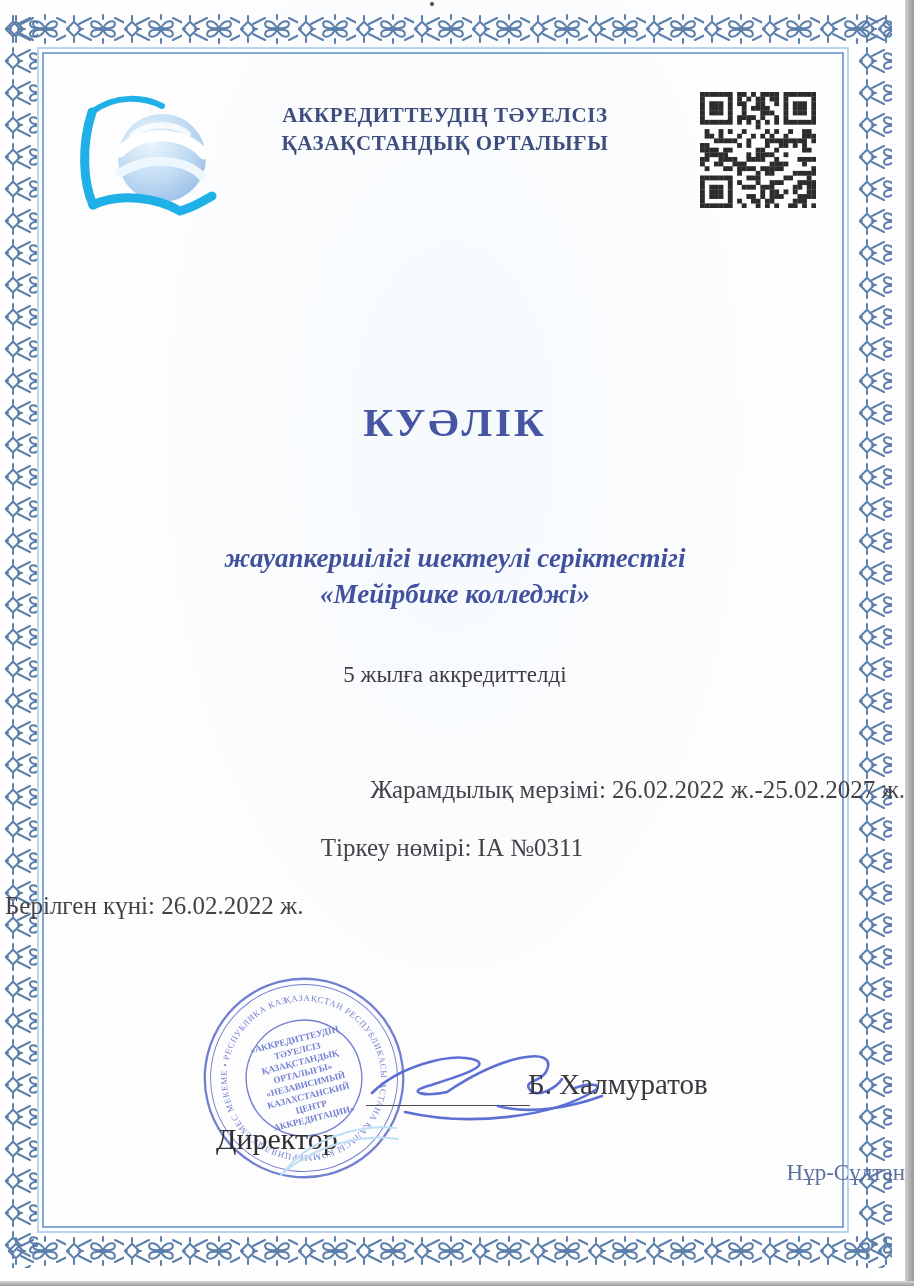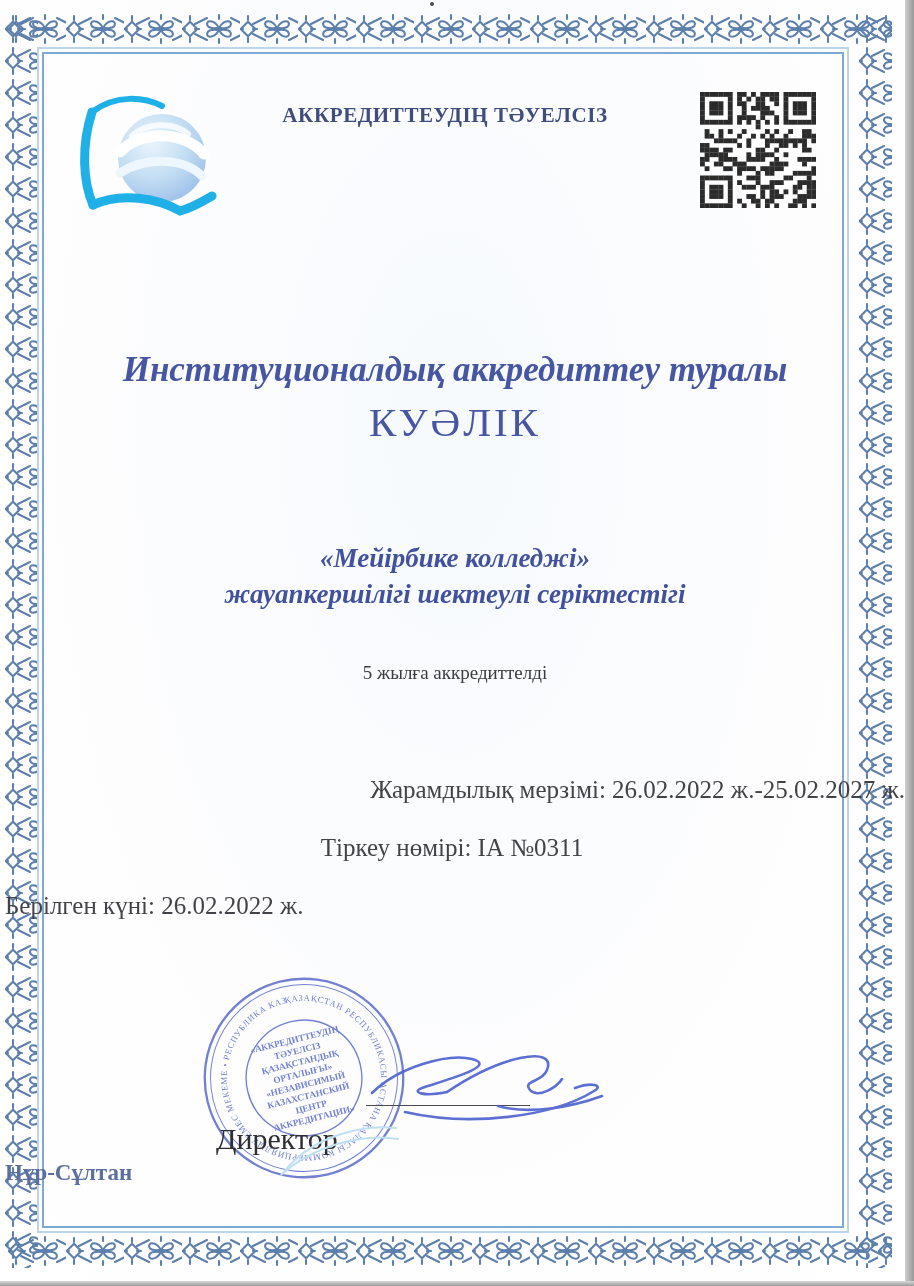--- a/index.html
+++ b/index.html
@@ -21,41 +21,41 @@
   .topdot{position:absolute;left:430px;top:2px;width:4px;height:4px;border-radius:50%;background:#4a4a4a;}
 
   .issuer{position:absolute;left:195px;top:102px;width:500px;text-align:center;
         color:#3f4d7d;font-weight:bold;font-size:21px;line-height:1.32;letter-spacing:0.6px;}
   .qr{position:absolute;left:700px;top:92px;width:116px;height:116px;}
   .logo{position:absolute;left:62px;top:78px;width:158px;height:142px;}
 
   .title1{position:absolute;left:5px;top:350px;width:900px;text-align:center;
         font-style:italic;font-weight:bold;font-size:35px;color:#4656a3;}
   .title2{position:absolute;left:5px;top:398px;width:900px;text-align:center;
-        font-weight:normal;font-size:41px;letter-spacing:3px;color:#4656a3;}
+        font-weight:bold;font-size:41px;letter-spacing:3px;color:#4656a3;}
   .org{position:absolute;left:5px;top:540px;width:900px;text-align:center;
         font-style:italic;font-weight:bold;font-size:27px;line-height:1.35;color:#41519e;}
   .term{position:absolute;left:5px;top:662px;width:900px;text-align:center;
-        font-size:19px;color:#3c3c40;}
+        font-size:23px;color:#3c3c40;}
   .validity{position:absolute;left:5px;top:776px;width:900px;text-align:right;
         font-size:25px;color:#434347;}
   .regnum{position:absolute;left:2px;top:834px;width:900px;text-align:center;
         font-size:25px;color:#434347;}
   .issued{position:absolute;left:5px;top:892px;width:900px;
         font-size:25px;color:#434347;}
 
   .stamp{position:absolute;left:198px;top:972px;width:212px;height:212px;
         transform:rotate(-14deg);opacity:0.82;}
   .role{position:absolute;left:216px;top:1122px;font-size:30px;color:#2e2e33;}
   .sig-underline{position:absolute;left:366px;top:1105px;width:164px;border-bottom:1.6px solid #4a4a55;}
   .signature{position:absolute;left:350px;top:1035px;width:330px;height:120px;}
   .signer{position:absolute;left:528px;top:1068px;font-size:29px;color:#38383e;}
   .swoosh{position:absolute;left:278px;top:1116px;width:125px;height:62px;}
-  .city{position:absolute;left:5px;top:1160px;width:900px;text-align:left;
-        font-size:23px;color:#5d6f9f;font-weight:bold;}
+  .city{position:absolute;left:5px;top:1160px;width:900px;text-align:right;
+        font-size:23px;color:#5d6f9f;}
 </style>
 </head>
 <body>
 
 <div class="page">
   <div class="cert">
 
     <svg class="orn orn-top" width="884" height="33">
       <defs>
         <pattern id="ornH" width="58" height="32" patternUnits="userSpaceOnUse">
@@ -108,20 +108,21 @@
       <path d="M70 58 C84 44 112 44 126 56" stroke="#ffffff" stroke-width="6" fill="none" stroke-linecap="round" opacity="0.8"></path>
       <g stroke="#1fb0e8" fill="none" stroke-linecap="round">
         <path d="M30 34 C54 16 82 19 100 28" stroke-width="6"></path>
         <path d="M30 34 C19 68 21 104 31 127" stroke-width="9"></path>
         <path d="M31 127 C58 114 96 120 118 133 C133 129 143 122 150 118" stroke-width="9"></path>
       </g>
     </svg>
 
     <div class="issuer">
       <div>АККРЕДИТТЕУДІҢ ТӘУЕЛСІЗ</div>
+      <div>ҚАЗАҚСТАНДЫҚ ОРТАЛЫҒЫ</div>
     </div>
 
     <svg id="qr" class="qr" viewBox="0 0 116 116">
         <rect x="0.00" y="0.00" width="4.84" height="4.84" fill="#2b2b2b"></rect>
         <rect x="4.64" y="0.00" width="4.84" height="4.84" fill="#2b2b2b"></rect>
         <rect x="9.28" y="0.00" width="4.84" height="4.84" fill="#2b2b2b"></rect>
         <rect x="13.92" y="0.00" width="4.84" height="4.84" fill="#2b2b2b"></rect>
         <rect x="18.56" y="0.00" width="4.84" height="4.84" fill="#2b2b2b"></rect>
         <rect x="23.20" y="0.00" width="4.84" height="4.84" fill="#2b2b2b"></rect>
         <rect x="27.84" y="0.00" width="4.84" height="4.84" fill="#2b2b2b"></rect>
@@ -424,26 +425,25 @@
         <rect x="41.76" y="111.36" width="4.84" height="4.84" fill="#2b2b2b"></rect>
         <rect x="55.68" y="111.36" width="4.84" height="4.84" fill="#2b2b2b"></rect>
         <rect x="64.96" y="111.36" width="4.84" height="4.84" fill="#2b2b2b"></rect>
         <rect x="74.24" y="111.36" width="4.84" height="4.84" fill="#2b2b2b"></rect>
         <rect x="88.16" y="111.36" width="4.84" height="4.84" fill="#2b2b2b"></rect>
         <rect x="92.80" y="111.36" width="4.84" height="4.84" fill="#2b2b2b"></rect>
         <rect x="102.08" y="111.36" width="4.84" height="4.84" fill="#2b2b2b"></rect>
         <rect x="111.36" y="111.36" width="4.84" height="4.84" fill="#2b2b2b"></rect>
       </svg>
 
-    <div class="title1">Институционалдық аккредиттеу туралы</div>
     <div class="title2">КУӘЛІК</div>
 
     <div class="org">
+      <div>жауапкершілігі шектеулі серіктестігі</div>
       <div>«Мейірбике колледжі»</div>
-      <div>жауапкершілігі шектеулі серіктестігі</div>
     </div>
 
     <div class="term">5 жылға аккредиттелді</div>
     <div class="validity">Жарамдылық мерзімі: 26.02.2022 ж.-25.02.2027 ж.</div>
     <div class="regnum">Тіркеу нөмірі: ІА №0311</div>
     <div class="issued">Берілген күні: 26.02.2022 ж.</div>
 
     <svg class="stamp" viewBox="0 0 220 220">
       <g stroke="#5565c8" fill="none">
         <circle cx="110" cy="110" r="103" stroke-width="2.4"></circle>
@@ -471,20 +471,21 @@
     <div class="role">Директор</div>
     <div class="sig-underline"></div>
     <svg class="signature" viewBox="0 0 330 120">
       <g stroke="#4f63d0" stroke-width="2.6" fill="none" stroke-linecap="round" opacity="0.92">
         <path d="M22 58 C48 32 98 18 122 24 C150 31 92 46 72 53 C61 57 72 62 97 57"></path>
         <path d="M97 57 C152 20 207 10 197 35 C192 48 172 45 180 55 C188 64 207 52 212 44"></path>
         <path d="M55 77 C120 92 202 82 244 56 C254 50 242 47 225 53"></path>
         <path d="M148 71 C180 80 222 72 252 61"></path>
       </g>
     </svg>
+    <div class="signer">Б. Халмуратов</div>
 
     <svg class="swoosh" viewBox="0 0 125 62">
       <g stroke="#bfe0f2" stroke-width="2" fill="none" stroke-linecap="round">
         <path d="M6 56 C32 22 82 8 118 12"></path>
         <path d="M3 59 C36 29 86 17 120 23"></path>
       </g>
     </svg>
 
     <div class="city">Нұр-Сұлтан</div>
   </div>

